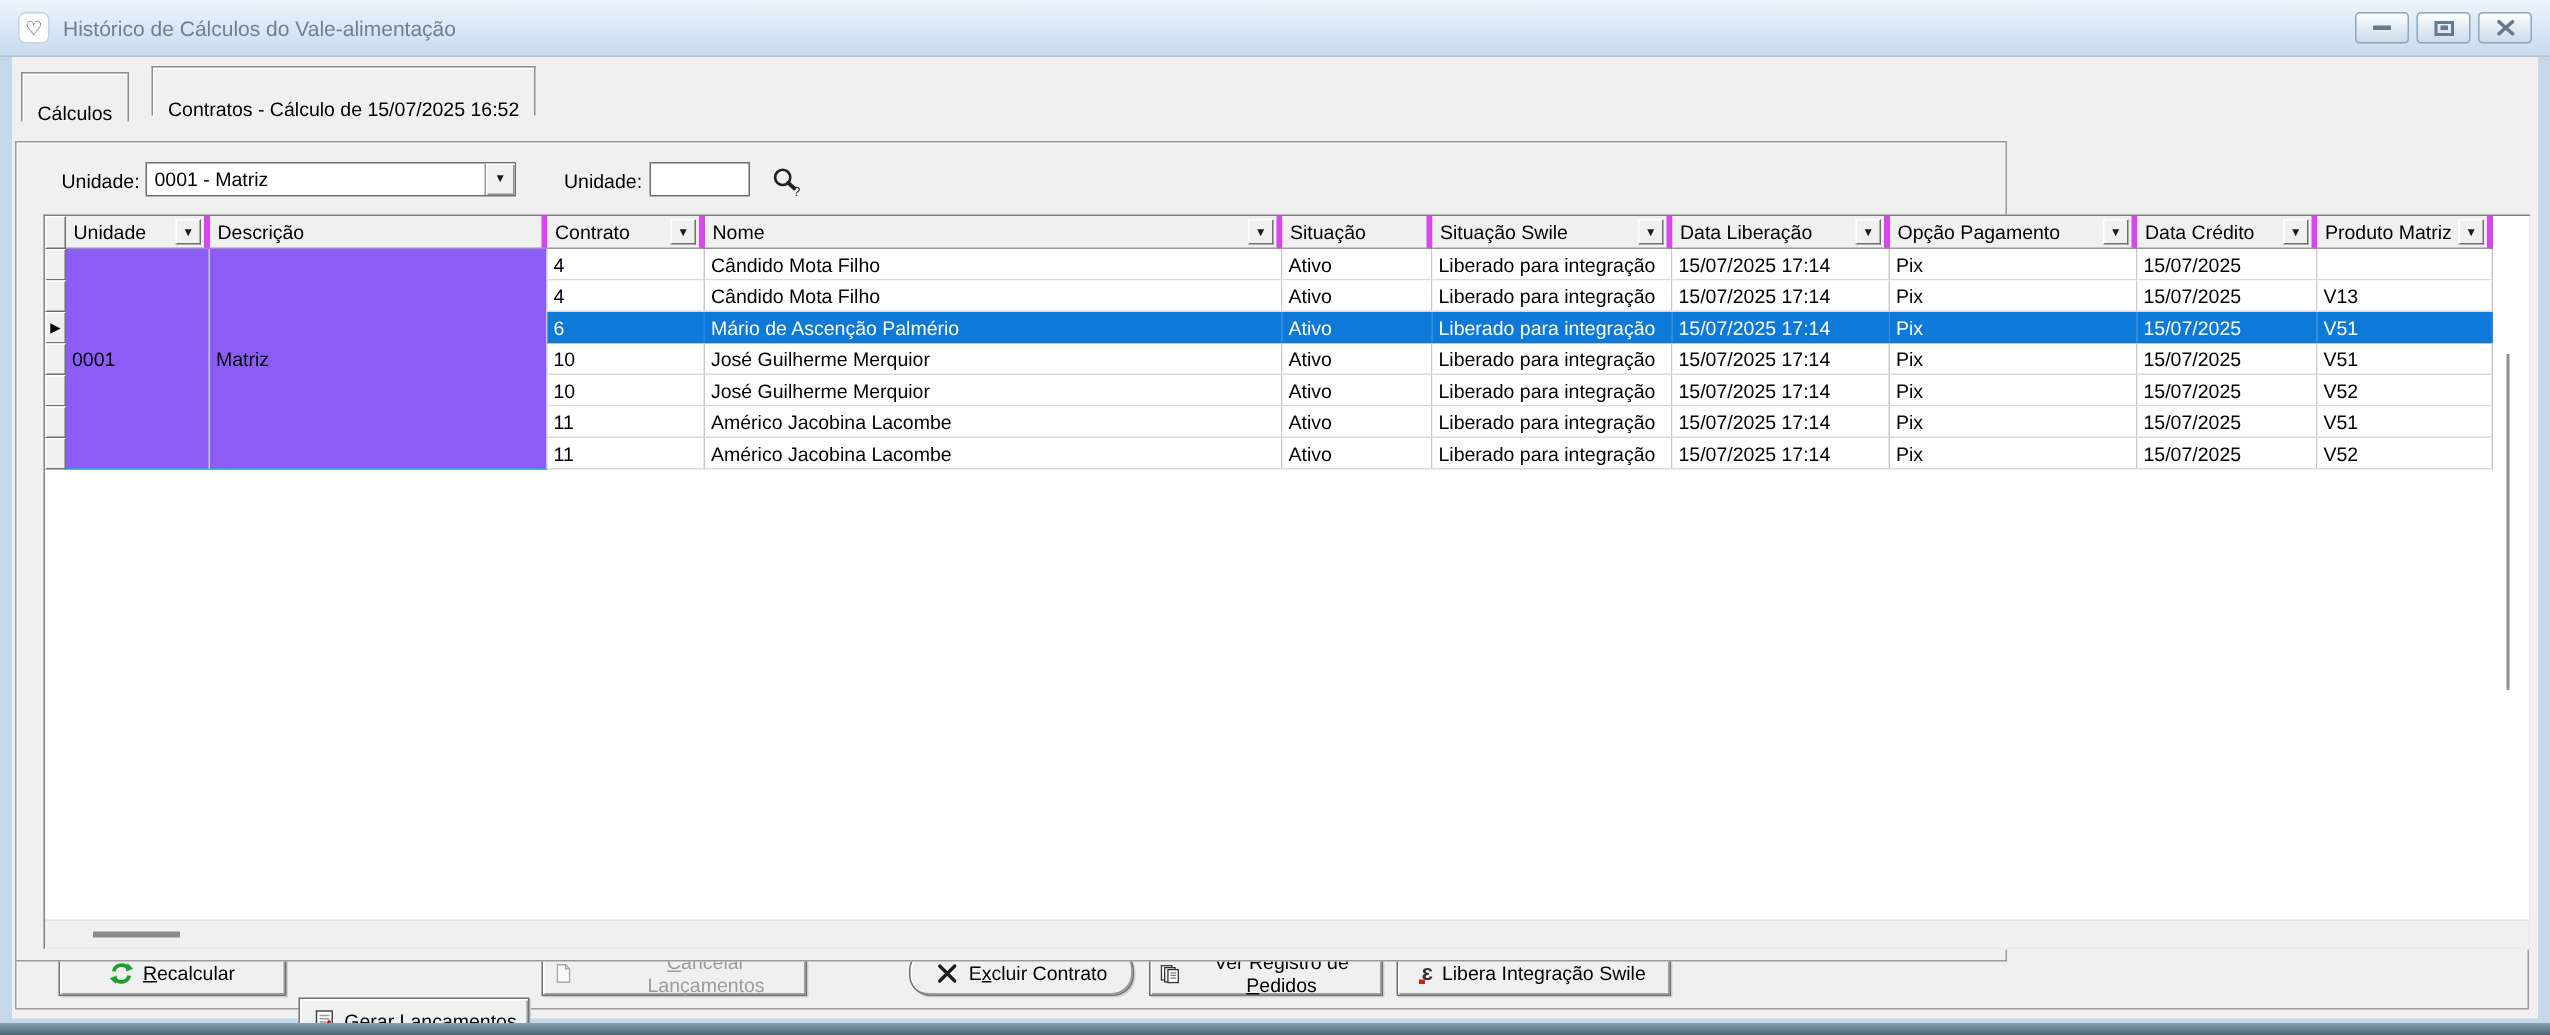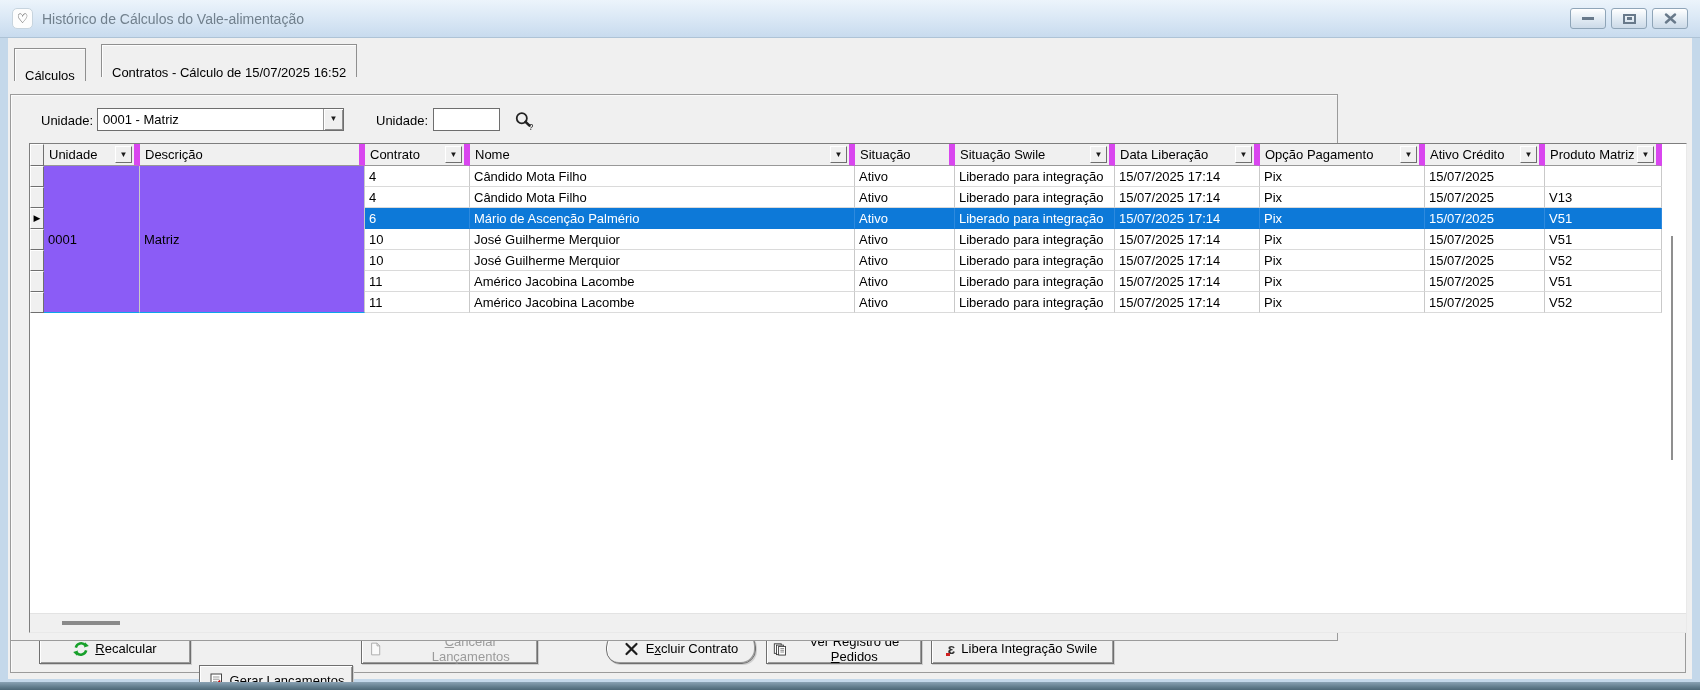--- a/index.html
+++ b/index.html
@@ -103,21 +103,21 @@
     border:1px solid #7e7e7e;
     border-right-color:#e9e9e9; border-bottom-color:#e9e9e9;
   }
   table.grid { border-collapse:separate; border-spacing:0; table-layout:fixed; width:1632px; }
   .grid th, .grid td {
     overflow:hidden; white-space:nowrap; text-overflow:clip;
     font-weight:normal; text-align:left;
   }
   .grid th {
     height:22px; background:#f0f0f0; padding:0 2px 0 5px;
-    border-right:6px solid #d946ef; border-bottom:1px solid #989898;
+    border-right:4px solid #d946ef; border-bottom:1px solid #989898;
     position:relative;
   }
   .grid td {
     height:21px; padding:0 4px;
     border-right:1px solid #c9c9c9; border-bottom:1px solid #dadada;
     background:#fff;
   }
   .h-btn {
     position:absolute; right:2px; top:2px; width:17px; height:17px;
     background:#f0f0f0; border:1px solid; border-color:#ffffff #6f6f6f #6f6f6f #ffffff;
@@ -230,21 +230,21 @@
               <tr>
             <th class="ind-h"></th>
             <th><span>Unidade</span><span class="h-btn">▼</span></th>
             <th><span>Descrição</span></th>
             <th><span>Contrato</span><span class="h-btn">▼</span></th>
             <th><span>Nome</span><span class="h-btn">▼</span></th>
             <th><span>Situação</span></th>
             <th><span>Situação Swile</span><span class="h-btn">▼</span></th>
             <th><span>Data Liberação</span><span class="h-btn">▼</span></th>
             <th><span>Opção Pagamento</span><span class="h-btn">▼</span></th>
-            <th><span>Ativo Crédito</span><span class="h-btn">▼</span></th>
+            <th><span>Data Crédito</span><span class="h-btn">▼</span></th>
             <th><span>Produto Matriz</span><span class="h-btn">▼</span></th>
           </tr>
 
           <tr class="row">
             <td class="ind"></td>
             <td class="group-cell" rowspan="7">0001</td>
             <td class="group-cell" rowspan="7">Matriz</td>
             <td class="data-cell">4</td>
             <td class="data-cell">Cândido Mota Filho</td>
             <td class="data-cell">Ativo</td>

